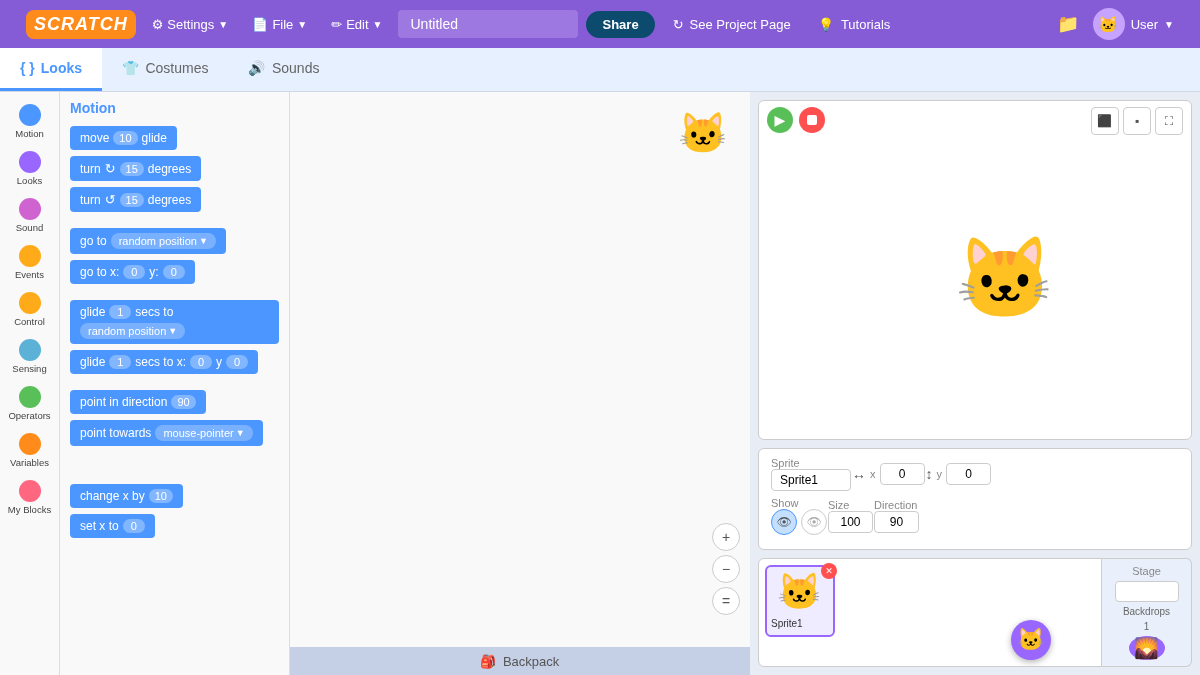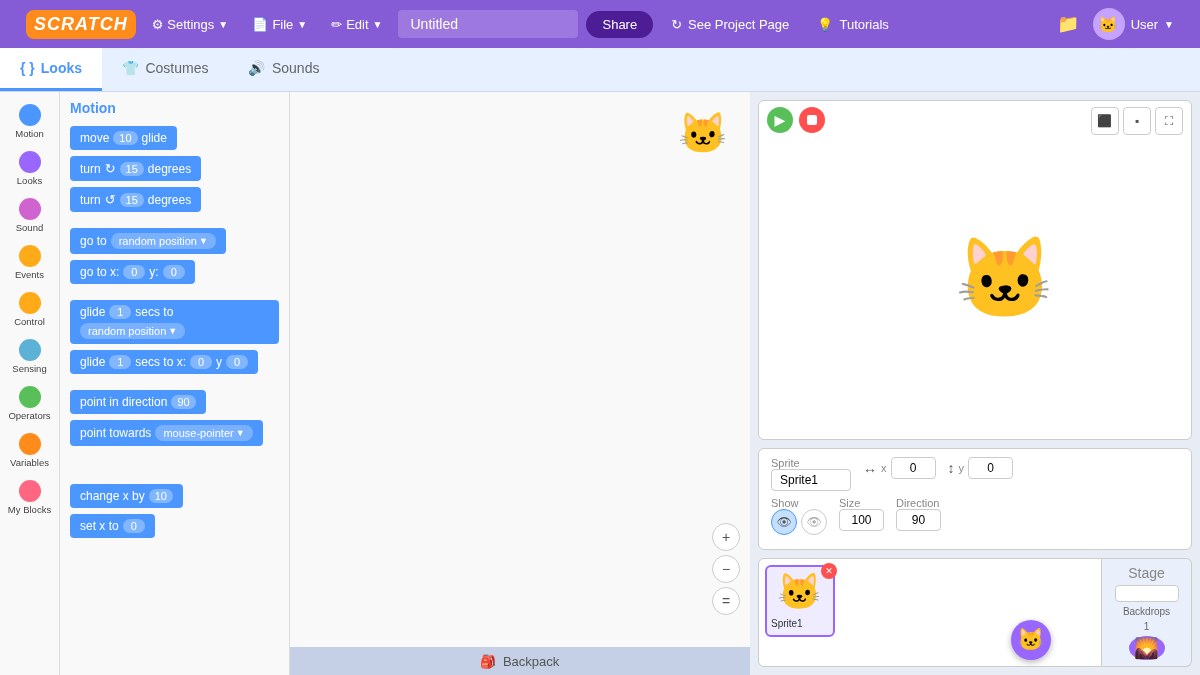--- a/index.html
+++ b/index.html
@@ -42,27 +42,27 @@
       border: none;
       border-radius: 4px;
       color: white;
       font-size: 14px;
       padding: 6px 12px;
       width: 180px;
       outline: none;
     }
     .project-title-input::placeholder { color: rgba(255,255,255,0.7); }
     .share-btn {
-      background: #4c1d95;
+      background: #0c4a6e;
       color: white;
       border: none;
       border-radius: 20px;
       padding: 6px 16px;
       font-size: 13px;
-      font-weight: normal;
+      font-weight: bold;
       cursor: pointer;
     }
     .nav-link {
       display: flex;
       align-items: center;
       gap: 6px;
       color: white;
       font-size: 13px;
       padding: 4px 10px;
       cursor: pointer;
@@ -266,21 +266,21 @@
 
     
     .sprite-info {
       background: white;
       margin: 0 8px;
       border-radius: 6px;
       padding: 8px 12px;
       border: 1px solid #ccc;
     }
     .sprite-info-row {
-      display: flex; align-items: flex-start; gap: 12px;
+      display: flex; align-items: center; gap: 1px;
       font-size: 12px; color: #555; margin-bottom: 6px;
     }
     .sprite-info-label { color: #888; font-size: 11px; }
     .sprite-name-input {
       border: 1px solid #ccc; border-radius: 4px;
       padding: 3px 8px; font-size: 12px; width: 80px;
     }
     .sprite-coord-input {
       border: 1px solid #ccc; border-radius: 4px;
       padding: 3px 6px; font-size: 12px; width: 45px; text-align: center;
@@ -302,21 +302,21 @@
     }
     .sprite-thumb-img { font-size: 36px; text-align: center; display: block; }
     .sprite-thumb-label { font-size: 10px; text-align: center; color: #333; }
     .sprite-delete-btn {
       position: absolute; top: -4px; right: -4px;
       width: 16px; height: 16px; border-radius: 50%;
       background: #ff4f4f; color: white; font-size: 9px;
       display: flex; align-items: center; justify-content: center;
       cursor: pointer;
     }
-    .stage-col-title { font-size: 14px; color: #888; text-align: center; }
+    .stage-col-title { font-size: 11px; color: #888; text-align: center; }
     .stage-thumb {
       width: 64px; height: 48px;
       background: white; border: 1px solid #ccc; border-radius: 4px;
       cursor: pointer;
     }
     .backdrop-count { font-size: 10px; color: #666; text-align: center; }
 
     .add-sprite-fab {
       position: absolute; bottom: 8px; right: 8px;
       width: 40px; height: 40px; border-radius: 50%;

